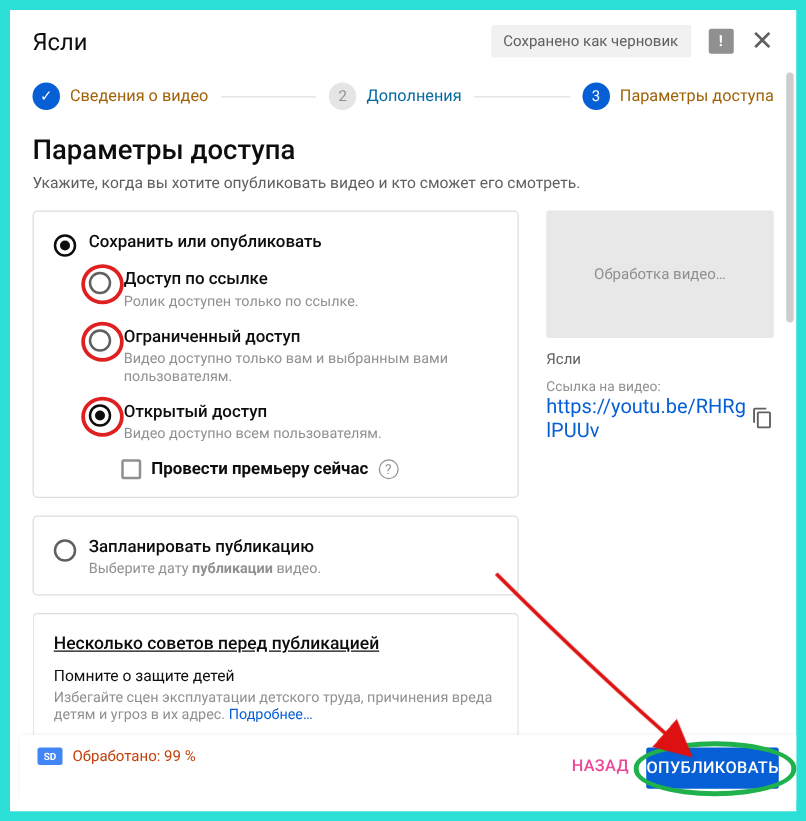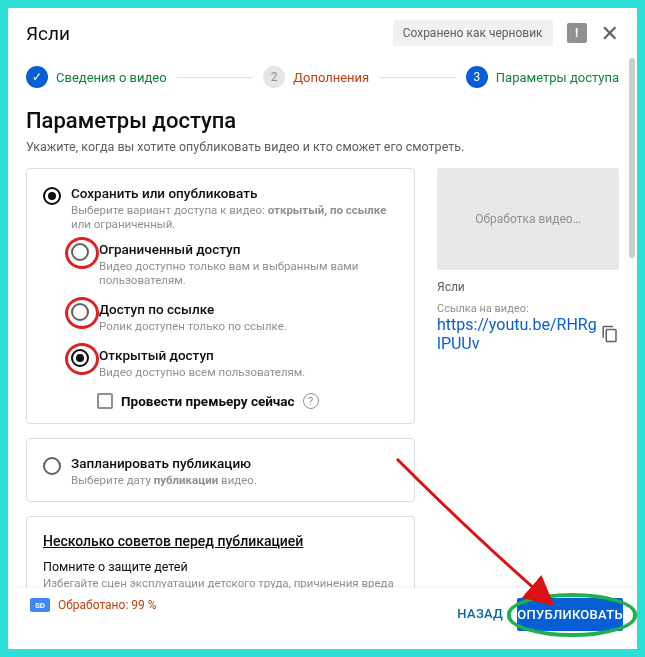--- a/index.html
+++ b/index.html
@@ -9,22 +9,22 @@
   .title { font-size: 19px; font-weight: 400; color: #0d0d0d; flex: 1; }
   .draft { background: #f1f1f1; color: #606060; font-size: 12px; padding: 6px 10px; border-radius: 2px; margin-right: 14px; text-align: right; }
   .feedback { width: 20px; height: 20px; background: #909090; border-radius: 2px; display: flex; align-items: center; justify-content: center; color: #fff; font-size: 12px; font-weight: bold; margin-right: 14px; cursor: pointer; }
   .close { font-size: 22px; color: #606060; cursor: pointer; font-weight: 300; }
   .stepper { display: flex; align-items: center; padding: 8px 18px 14px; position: relative; }
   .step { display: flex; align-items: center; gap: 8px; font-size: 13px; }
   .step .circle { width: 22px; height: 22px; border-radius: 50%; display: flex; align-items: center; justify-content: center; font-size: 12px; }
   .step.done .circle { background: #065fd4; color: #fff; }
   .step.inactive .circle { background: #e5e5e5; color: #909090; }
   .step.active .circle { background: #065fd4; color: #fff; }
-  .step.done span, .step.active span { color: #15803d; }
-  .step.inactive span { color: #c2410c; }
+  .step.done span, .step.active span { color: #a16207; }
+  .step.inactive span { color: #0369a1; }
   .spacer { flex: 1; height: 1px; background: #e0e0e0; margin: 0 10px; }
   .content { padding: 0 18px 80px; overflow-y: auto; height: 520px; }
   h2 { font-size: 22px; font-weight: 500; color: #0d0d0d; margin: 6px 0; }
   .sub { font-size: 12.5px; color: #606060; margin-bottom: 14px; }
   .row { display: flex; gap: 22px; align-items: flex-start; }
   .card { border: 1px solid #ddd; border-radius: 4px; padding: 16px 16px 14px; }
   .optgroup { display: flex; gap: 10px; margin-bottom: 10px; }
   .radio { width: 18px; height: 18px; border: 2px solid #606060; border-radius: 50%; position: relative; flex-shrink: 0; margin-top: 2px; cursor: pointer; }
   .radio.selected { border-color: #0d0d0d; }
   .radio.selected::after { content: ""; position: absolute; inset: 3px; border-radius: 50%; background: #0d0d0d; }
@@ -44,21 +44,21 @@
   .linkrow { display: flex; align-items: center; gap: 4px; }
   .link { color: #065fd4; font-size: 16px; text-decoration: none; word-break: break-all; flex:1; }
   .copy { width: 18px; height: 18px; cursor: pointer; flex-shrink: 0; }
   .tips .opt-title { font-size: 14px; margin-bottom: 10px; text-decoration: underline; }
   .tips .tip-h { font-size: 12.5px; color: #0d0d0d; margin-top: 8px; }
   .tips .tip-d { font-size: 11.5px; color: #909090; margin-top: 2px; }
   .tips a { color: #065fd4; text-decoration: none; }
   .footer { position: absolute; bottom: 8px; left: 8px; right: 0; background: #fff; display: flex; align-items: flex-start; padding: 10px 14px; box-shadow: 0 -1px 4px rgba(0,0,0,.06); }
   .hd { width: 20px; height: 14px; background: #4285f4; color: #fff; font-size: 8px; font-weight: bold; border-radius: 2px; display: flex; align-items: center; justify-content: center; margin-right: 8px; }
   .procstat { color: #c2410c; font-size: 12px; flex: 1; }
-  .btn-back { color: #0369a1; font-size: 13px; font-weight: 500; letter-spacing: .3px; padding: 8px 14px; cursor: pointer; }
+  .btn-back { color: #ec4899; font-size: 13px; font-weight: 500; letter-spacing: .3px; padding: 8px 14px; cursor: pointer; }
   .btn-pub { background: #065fd4; color: #fff; font-size: 13px; font-weight: 500; letter-spacing: .3px; padding: 9px 0; border-radius: 2px; cursor: pointer; }
   .greenring { position: absolute; border: 4px solid #1fb14c; border-radius: 50%/48%; width: 130px; height: 44px; right: 0; bottom: 4px; pointer-events: none; }
   .arrow { position: absolute; right: 120px; bottom: 30px; pointer-events: none; }
   .scrollbar { position:absolute; right:2px; top:50px; width:6px; height:200px; background:#ccc; border-radius:3px;}
 </style>
 </head>
 <body>
 
 <div class="frame">
   <div class="topbar">
@@ -89,38 +89,35 @@
     <h2>Параметры доступа</h2>
     <div class="sub">Укажите, когда вы хотите опубликовать видео и кто сможет его смотреть.</div>
 
     <div class="row">
       <div style="flex:1">
         <div class="card">
           <div class="optgroup">
             <div class="radio selected"></div>
             <div>
               <div class="opt-title">Сохранить или опубликовать</div>
-              <div class="opt-desc">
-                <span>Выберите вариант доступа к видео: </span><b>открытый, по ссылке</b><span> или ограниченный.</span>
-              </div>
             </div>
           </div>
           <div class="suboptions">
             <div class="subopt redring">
               <div class="radio"></div>
               <div>
-                <div class="opt-title">Ограниченный доступ</div>
-                <div class="opt-desc">Видео доступно только вам и выбранным вами пользователям.</div>
+                <div class="opt-title">Доступ по ссылке</div>
+                <div class="opt-desc">Ролик доступен только по ссылке.</div>
               </div>
             </div>
             <div class="subopt redring">
               <div class="radio"></div>
               <div>
-                <div class="opt-title">Доступ по ссылке</div>
-                <div class="opt-desc">Ролик доступен только по ссылке.</div>
+                <div class="opt-title">Ограниченный доступ</div>
+                <div class="opt-desc">Видео доступно только вам и выбранным вами пользователям.</div>
               </div>
             </div>
             <div class="subopt redring">
               <div class="radio selected"></div>
               <div>
                 <div class="opt-title">Открытый доступ</div>
                 <div class="opt-desc">Видео доступно всем пользователям.</div>
               </div>
             </div>
             <div class="checkbox-row">

